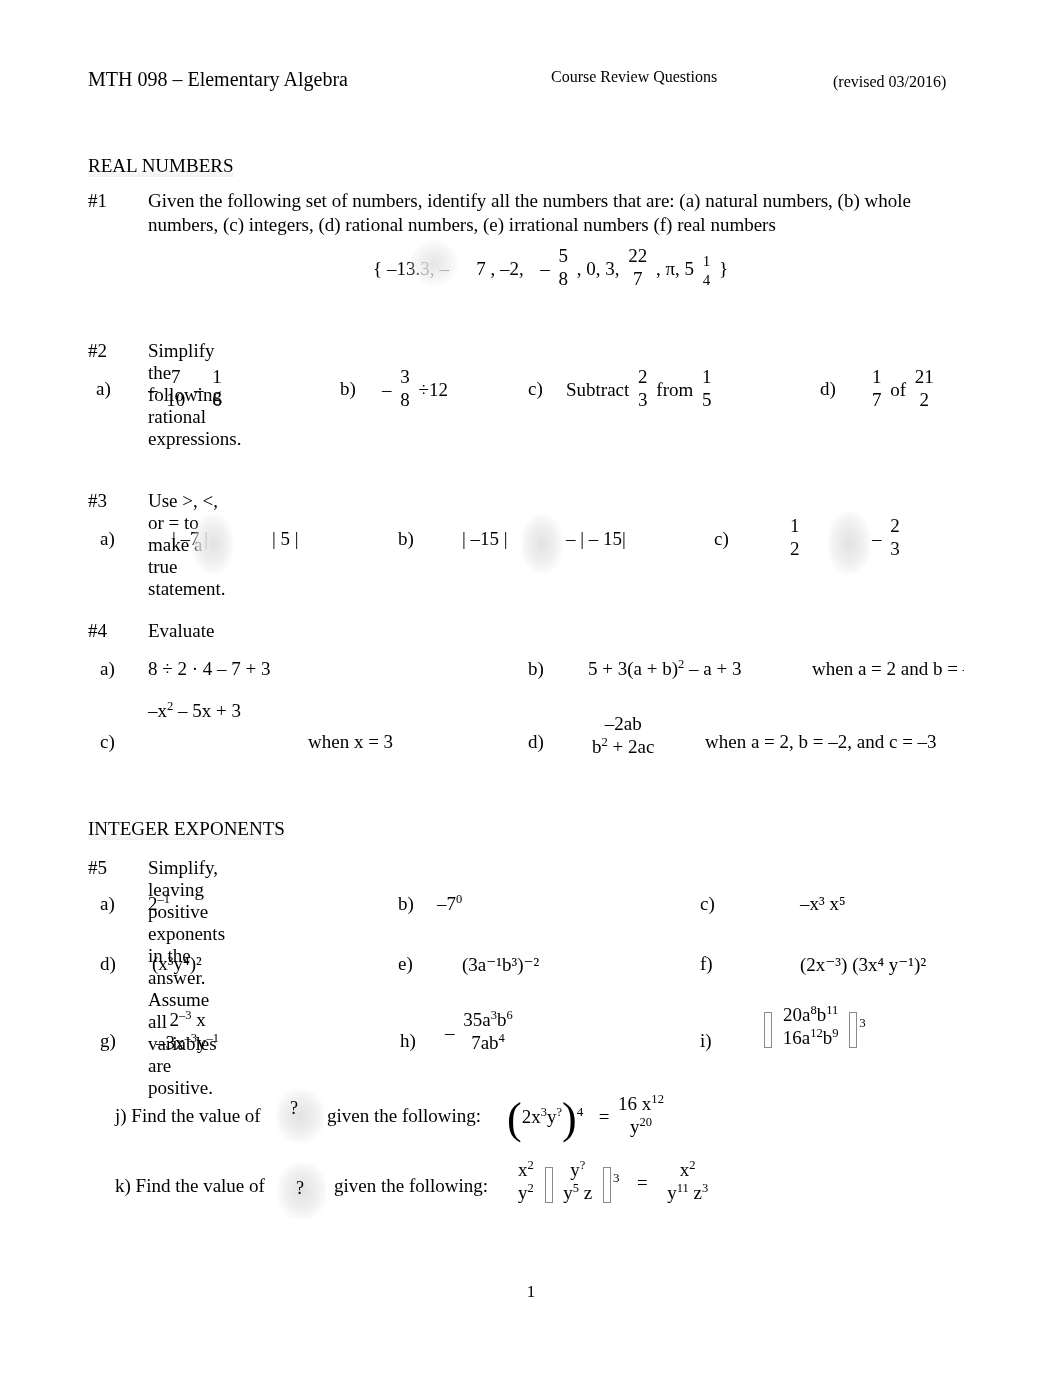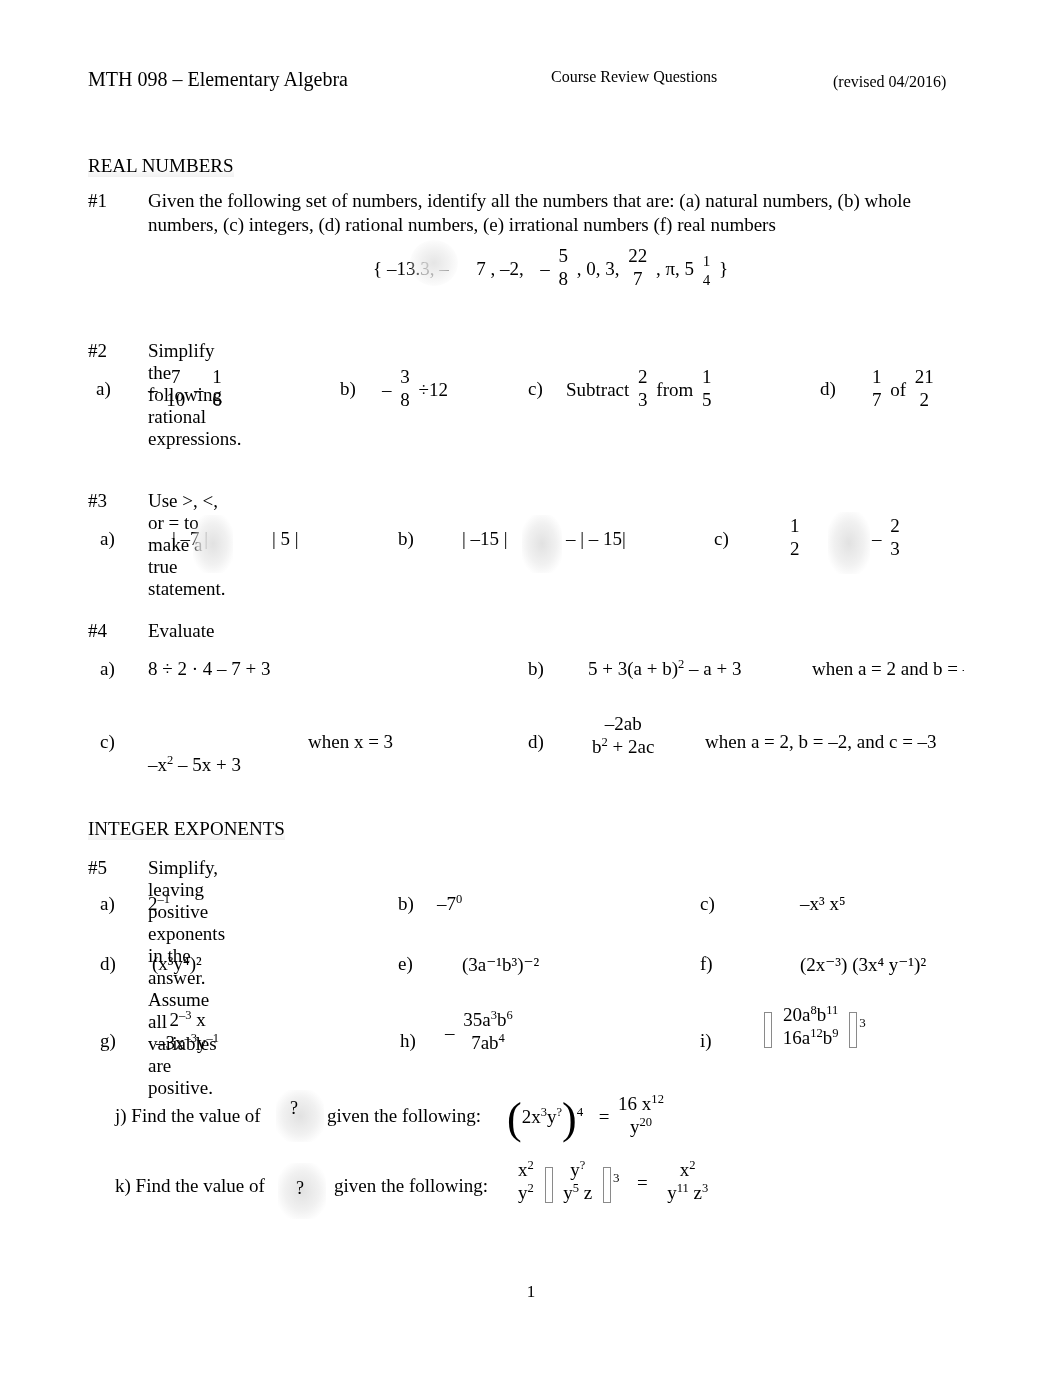--- a/index.html
+++ b/index.html
@@ -161,21 +161,21 @@
   }
 </style>
 </head>
 <body>
 
 <div id="page">
 
   <div class="header">
     <span class="hdr-course">MTH 098 – Elementary Algebra</span>
     <span class="hdr-title">Course Review Questions</span>
-    <span class="hdr-revised">(revised 04/2016)</span>
+    <span class="hdr-revised">(revised 03/2016)</span>
   </div>
 
   <div class="section-head" style="top:155px;">REAL NUMBERS</div>
 
   <div class="prob" style="top:190px;">
     <span class="prob-num">#1</span>
     <div class="prob-body w900">
       <div>Given the following set of numbers, identify all the numbers that are:  (a)  natural numbers, (b) whole</div>
       <div style="margin-top:2px;">numbers, (c) integers, (d) rational numbers, (e) irrational numbers (f) real numbers</div>
     </div>
@@ -315,21 +315,21 @@
   <span class="part-lbl" style="left:100px; top:658px;">a)</span>
   <span class="expr" style="left:148px; top:658px;">8 ÷ 2 · 4  – 7 + 3</span>
 
   <span class="part-lbl" style="left:528px; top:658px;">b)</span>
   <div class="expr" style="left:588px; top:658px;">
     <span>5 + 3(a + b)</span><sup>2</sup><span> – a + 3</span>
   </div>
   <span class="expr" style="left:812px; top:658px;">when a = 2 and b = –3</span>
 
   <span class="part-lbl" style="left:100px; top:731px;">c)</span>
-  <div class="expr" style="left:148px; top:754px;">
+  <div class="expr" style="left:148px; top:700px;">
     <span>–x</span><sup>2</sup><span> – 5x + 3</span>
   </div>
   <span class="expr" style="left:308px; top:731px;">when x = 3</span>
 
   <span class="part-lbl" style="left:528px; top:731px;">d)</span>
   <div class="expr" style="left:588px; top:714px;">
     <span class="frac">
       <span class="num">–2ab</span>
       <span class="bar"></span>
       <span class="den"><span>b</span><sup>2</sup><span> + 2ac</span></span>

